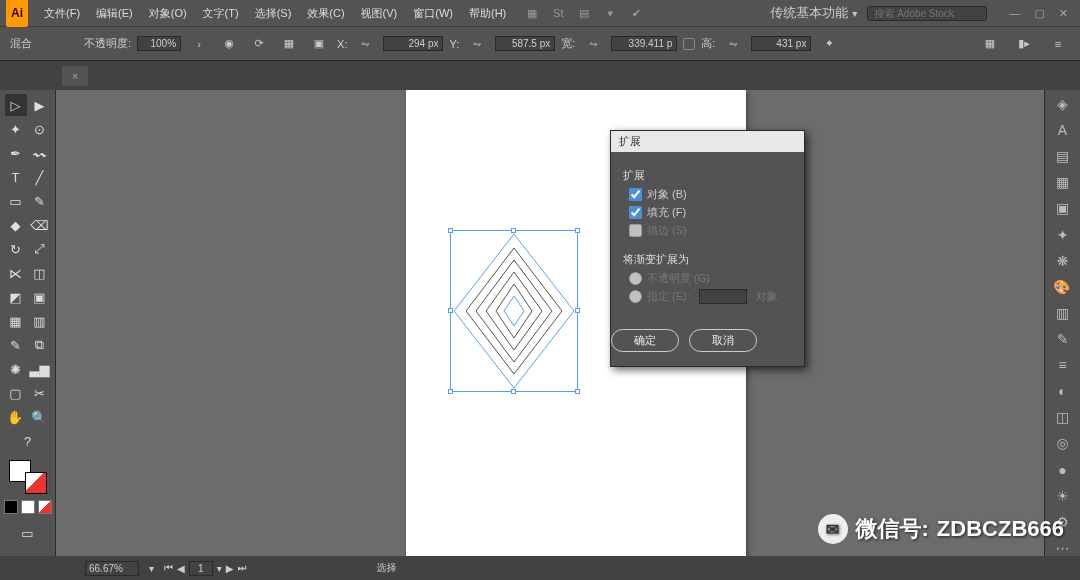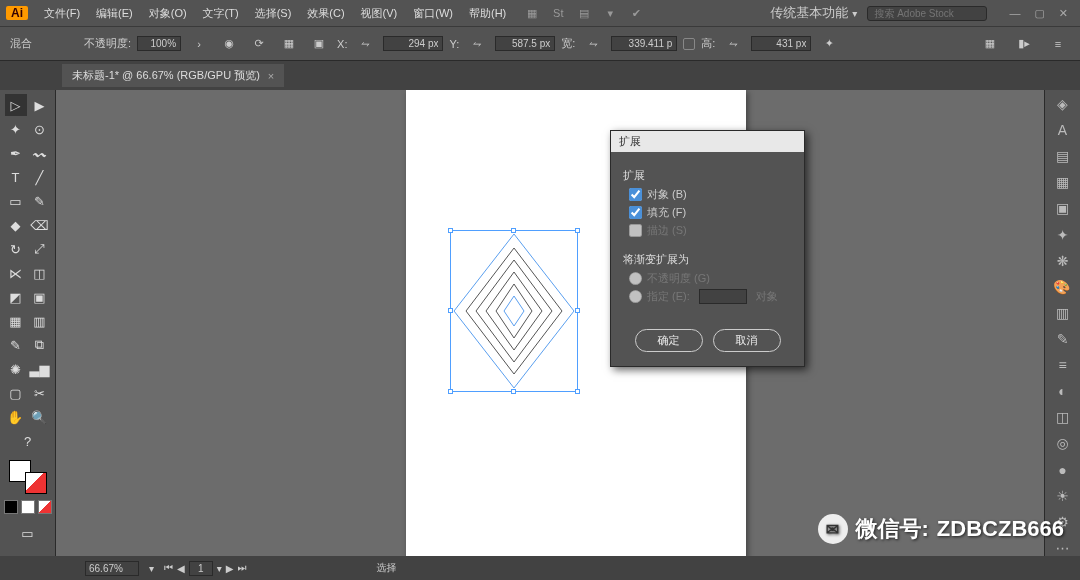--- a/index.html
+++ b/index.html
@@ -1,18 +1,18 @@
 <!DOCTYPE html>
 <html><head>
 <meta charset="utf-8">
 <style>
   * { box-sizing: border-box; margin: 0; padding: 0; font-family: "Microsoft YaHei", Arial, sans-serif; }
   body { width: 1080px; height: 580px; background: #323232; color: #b8b8b8; font-size: 11px; overflow: hidden; position: relative; }
   .menubar { height: 26px; background: #535353; display: flex; align-items: center; padding: 0 6px; }
-  .app-icon { width: 22px; height: 14px; background: #ff9a00; color: #330000; font-weight: bold; display: flex; align-items: center; justify-content: center; font-size: 12px; border-radius: 2px; margin-right: 8px; }
+  .app-icon { width: 22px; height: 28px; background: #ff9a00; color: #330000; font-weight: bold; display: flex; align-items: center; justify-content: center; font-size: 12px; border-radius: 2px; margin-right: 8px; }
   .menu-item { padding: 0 8px; color: #ddd; cursor: pointer; font-size: 11px; text-align: center; }
   .menubar-icons { display: flex; gap: 10px; margin-left: 10px; color: #999; }
   .menubar-icons span { width: 16px; height: 16px; display: inline-flex; align-items: center; justify-content: center; }
   .menubar-right { margin-left: auto; display: flex; align-items: center; gap: 10px; }
   .dropdown-small { color: #ccc; font-size: 13px; display: flex; align-items: center; gap: 4px; }
   .dropdown-small::after { content: "▾"; font-size: 10px; }
   .search-stock { background: #424242; border: 1px solid #2a2a2a; border-radius: 3px; padding: 1px 6px; color: #888; font-size: 10px; width: 120px; }
   .win-controls { display: flex; gap: 14px; color: #aaa; margin-left: 6px; padding: 0 6px; }
   .win-controls span { cursor: pointer; }
   .controlbar { height: 34px; background: #535353; display: flex; align-items: center; padding: 0 10px; border-top: 1px solid #3a3a3a; gap: 6px; font-size: 11px; }
@@ -46,21 +46,21 @@
   .right-panels .pnl { width: 20px; height: 20px; color: #bbb; display: flex; align-items: center; justify-content: center; font-size: 14px; cursor: pointer; }
   .dialog { position: absolute; left: 610px; top: 130px; width: 195px; background: #535353; border: 1px solid #2a2a2a; box-shadow: 3px 3px 8px rgba(0,0,0,0.6); }
   .dlg-title { background: #e8e8e8; color: #333; padding: 3px 8px; font-size: 11px; }
   .dlg-body { padding: 10px 12px; font-size: 11px; color: #ccc; }
   .dlg-section-label { color: #ddd; margin: 6px 0 4px; font-size: 11px; }
   .dlg-check { display: flex; align-items: center; gap: 5px; margin: 3px 0 3px 6px; }
   .dlg-check input { accent-color: #4a90d9; }
   .dlg-check.disabled { color: #777; }
   .dlg-radio { display: flex; align-items: center; gap: 5px; margin: 3px 0 3px 6px; color: #777; }
   .dlg-radio input { accent-color: #888; }
-  .dlg-buttons { display: flex; gap: 10px; justify-content: center; padding: 12px 0 14px; }
+  .dlg-buttons { display: flex; gap: 10px; padding: 12px 0 14px; }
   .dlg-btn { background: transparent; border: 1px solid #ccc; color: #eee; border-radius: 12px; padding: 3px 22px; cursor: pointer; font-size: 11px; }
   .statusbar { height: 24px; background: #424242; display: flex; align-items: center; padding: 0 27px; gap: 10px; font-size: 10px; color: #ccc; }
   .status-input { background: #424242; border: 1px solid #2a2a2a; color: #ccc; width: 54px; font-size: 10px; padding: 1px 3px; }
   .status-nav { display: flex; gap: 4px; align-items: center; }
   .watermark { position: absolute; right: 16px; bottom: 36px; display: flex; align-items: center; gap: 8px; color: #fff; font-size: 22px; font-weight: bold; text-shadow: 1px 1px 3px rgba(0,0,0,0.7); }
   .wechat-icon { width: 30px; height: 30px; border-radius: 50%; background: #eee; display: flex; align-items: center; justify-content: center; color: #333; font-size: 16px; }
 </style>
 </head>
 <body>
 
@@ -120,21 +120,20 @@
   <div class="controlbar-right">
     <span class="ctrl-icon">▦</span>
     <span class="ctrl-icon">▮▸</span>
     <span class="ctrl-icon">≡</span>
   </div>
 </div>
 
 <div class="tabbar">
   <span style="width:56px"></span>
   <div class="doc-tab">
-    <span>未标题-1* @ 66.67% (RGB/GPU 预览)</span>
     <span class="close">×</span>
   </div>
 </div>
 
 <div class="main">
   <div class="toolbox">
     <div class="tool-row">
         <div class="tool active">▷</div>
         <div class="tool">▶</div>
       </div>

